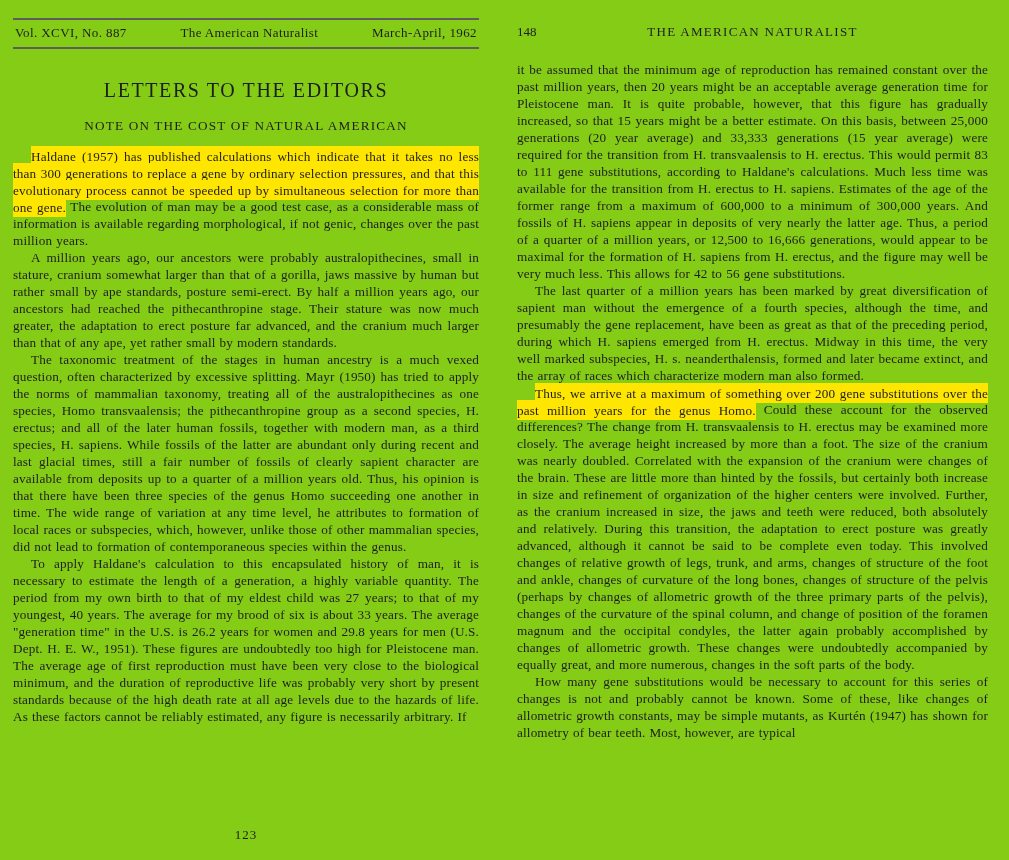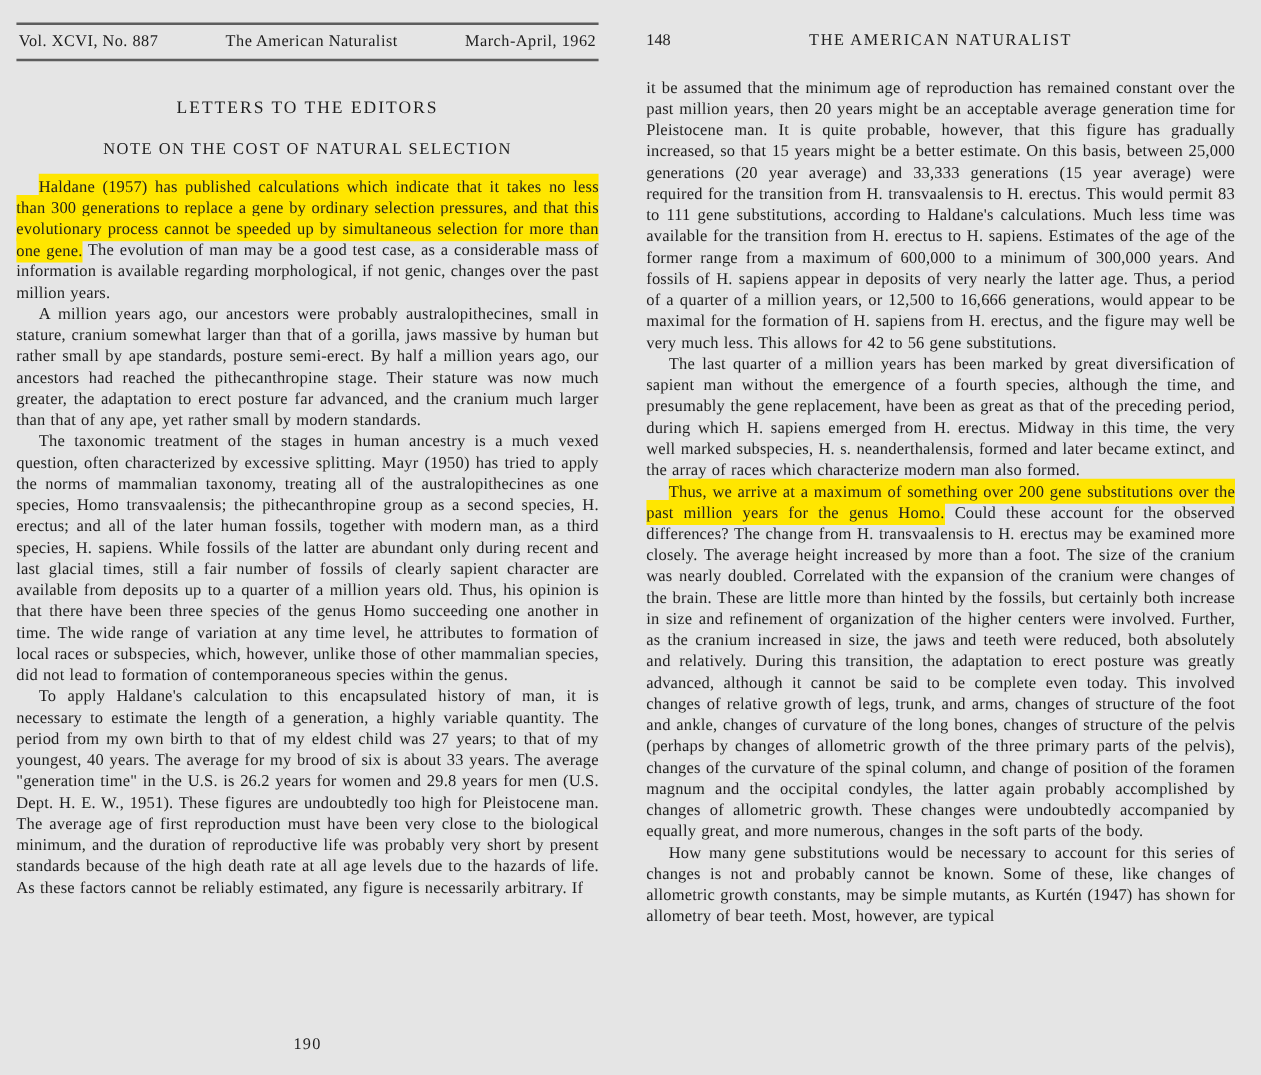--- a/index.html
+++ b/index.html
@@ -3,21 +3,21 @@
 <meta charset="utf-8">
 <style>
   html,body{margin:0;padding:0;}
   body{
     width:1009px;height:860px;overflow:hidden;
     background:#ffffff;
     font-family:"Liberation Serif","DejaVu Serif",serif;
     color:#1e1e1e;
     -webkit-font-smoothing:antialiased;
   }
-  .scan{position:relative;width:1009px;height:860px;background:#e5e5e5;}
+  .scan{position:relative;width:1009px;height:860px;background:#84cc16;}
   .page{position:absolute;top:0;height:860px;overflow:hidden;}
   .page.left{left:13px;width:466px;}
   .page.right{left:517px;width:471px;}
 
   
   .jhead{
     margin-top:18px;
     display:flex;justify-content:space-between;align-items:baseline;
     border-top:2px solid #5d5d5d;border-bottom:2px solid #5d5d5d;
     padding:5px 2px 6px 2px;
@@ -28,21 +28,21 @@
   .rhead{
     margin-top:24px;
     display:grid;grid-template-columns:1fr auto 1fr;align-items:baseline;
     font-size:13px;
   }
   .rhead .rp{justify-self:start;}
   .rhead .rt{letter-spacing:1.3px;}
 
   .sec-title{
     margin:30px 0 4px 0;text-align:center;
-    font-size:14px;font-weight:normal;letter-spacing:1.6px;
+    font-size:20px;font-weight:normal;letter-spacing:1.6px;
   }
   .note-title{
     margin:16px 0 13px 0;text-align:center;
     font-size:13.2px;font-weight:normal;letter-spacing:1.2px;
   }
   .disclaimer{margin-top:14px;}
   .body{margin-top:12px;}
   .body.rbody{margin-top:21px;}
 
   .para{
@@ -71,30 +71,30 @@
   <section class="page left">
     <header class="jhead">
       <span>Vol. XCVI, No. 887</span>
       <span>The American Naturalist</span>
       <span>March-April, 1962</span>
     </header>
 
     <h1 class="sec-title">LETTERS TO THE EDITORS</h1>
 
 
-    <h2 class="note-title">NOTE ON THE COST OF NATURAL SELECTION</h2>
+    <h2 class="note-title">NOTE ON THE COST OF NATURAL AMERICAN</h2>
 
     <div class="body" id="left-body">
         <p class="para ind"><span class="hl">Haldane (1957) has published calculations which indicate that it takes no less than 300 generations to replace a gene by ordinary selection pressures, and that this evolutionary process cannot be speeded up by simultaneous selection for more than one gene.</span><span> The evolution of man may be a good test case, as a considerable mass of information is available regarding morphological, if not genic, changes over the past million years.</span></p>
         <p class="para ind"><span>A million years ago, our ancestors were probably australopithecines, small in stature, cranium somewhat larger than that of a gorilla, jaws massive by human but rather small by ape standards, posture semi-erect. By half a million years ago, our ancestors had reached the pithecanthropine stage. Their stature was now much greater, the adaptation to erect posture far advanced, and the cranium much larger than that of any ape, yet rather small by modern standards.</span></p>
         <p class="para ind"><span>The taxonomic treatment of the stages in human ancestry is a much vexed question, often characterized by excessive splitting. Mayr (1950) has tried to apply the norms of mammalian taxonomy, treating all of the australopithecines as one species, </span><span class="it">Homo transvaalensis</span><span>; the pithecanthropine group as a second species, </span><span class="it">H. erectus</span><span>; and all of the later human fossils, together with modern man, as a third species, </span><span class="it">H. sapiens</span><span>. While fossils of the latter are abundant only during recent and last glacial times, still a fair number of fossils of clearly sapient character are available from deposits up to a quarter of a million years old. Thus, his opinion is that there have been three species of the genus Homo succeeding one another in time. The wide range of variation at any time level, he attributes to formation of local races or subspecies, which, however, unlike those of other mammalian species, did not lead to formation of contemporaneous species within the genus.</span></p>
         <p class="para ind"><span>To apply Haldane's calculation to this encapsulated history of man, it is necessary to estimate the length of a generation, a highly variable quantity. The period from my own birth to that of my eldest child was 27 years; to that of my youngest, 40 years. The average for my brood of six is about 33 years. The average "generation time" in the U.S. is 26.2 years for women and 29.8 years for men (U.S. Dept. H. E. W., 1951). These figures are undoubtedly too high for Pleistocene man. The average age of first reproduction must have been very close to the biological minimum, and the duration of reproductive life was probably very short by present standards because of the high death rate at all age levels due to the hazards of life. As these factors cannot be reliably estimated, any figure is necessarily arbitrary. If</span></p>
       </div>
 
-    <div class="pnum">190</div>
+    <div class="pnum">123</div>
   </section>
 
   <section class="page right">
     <header class="rhead">
       <span class="rp">148</span>
       <span class="rt">THE AMERICAN NATURALIST</span>
       <span class="rsp"></span>
     </header>
 
     <div class="body rbody" id="right-body">

